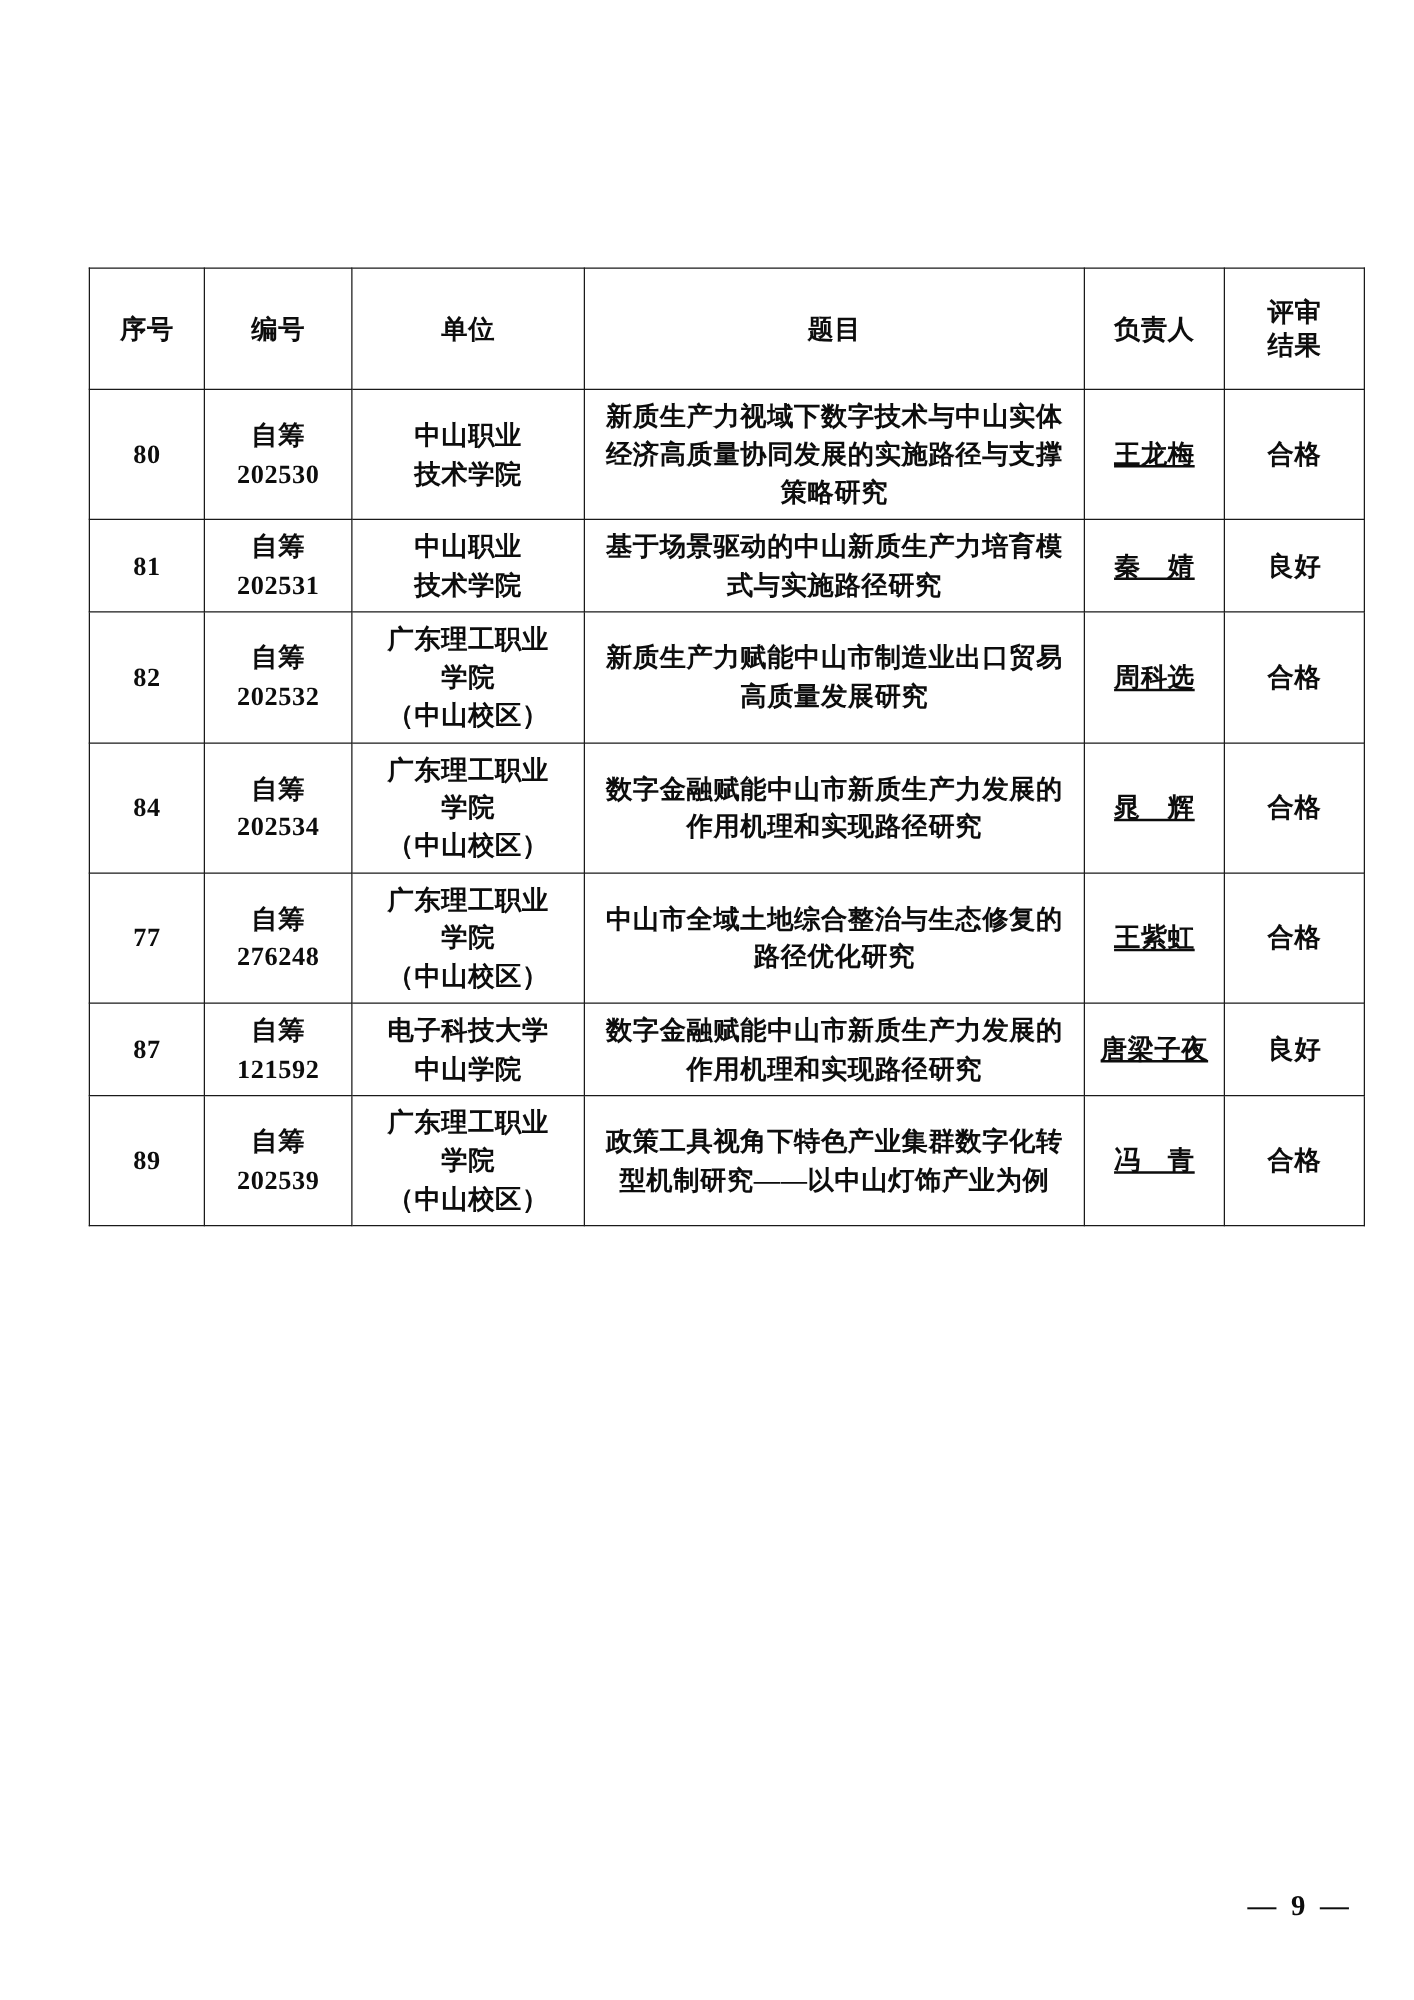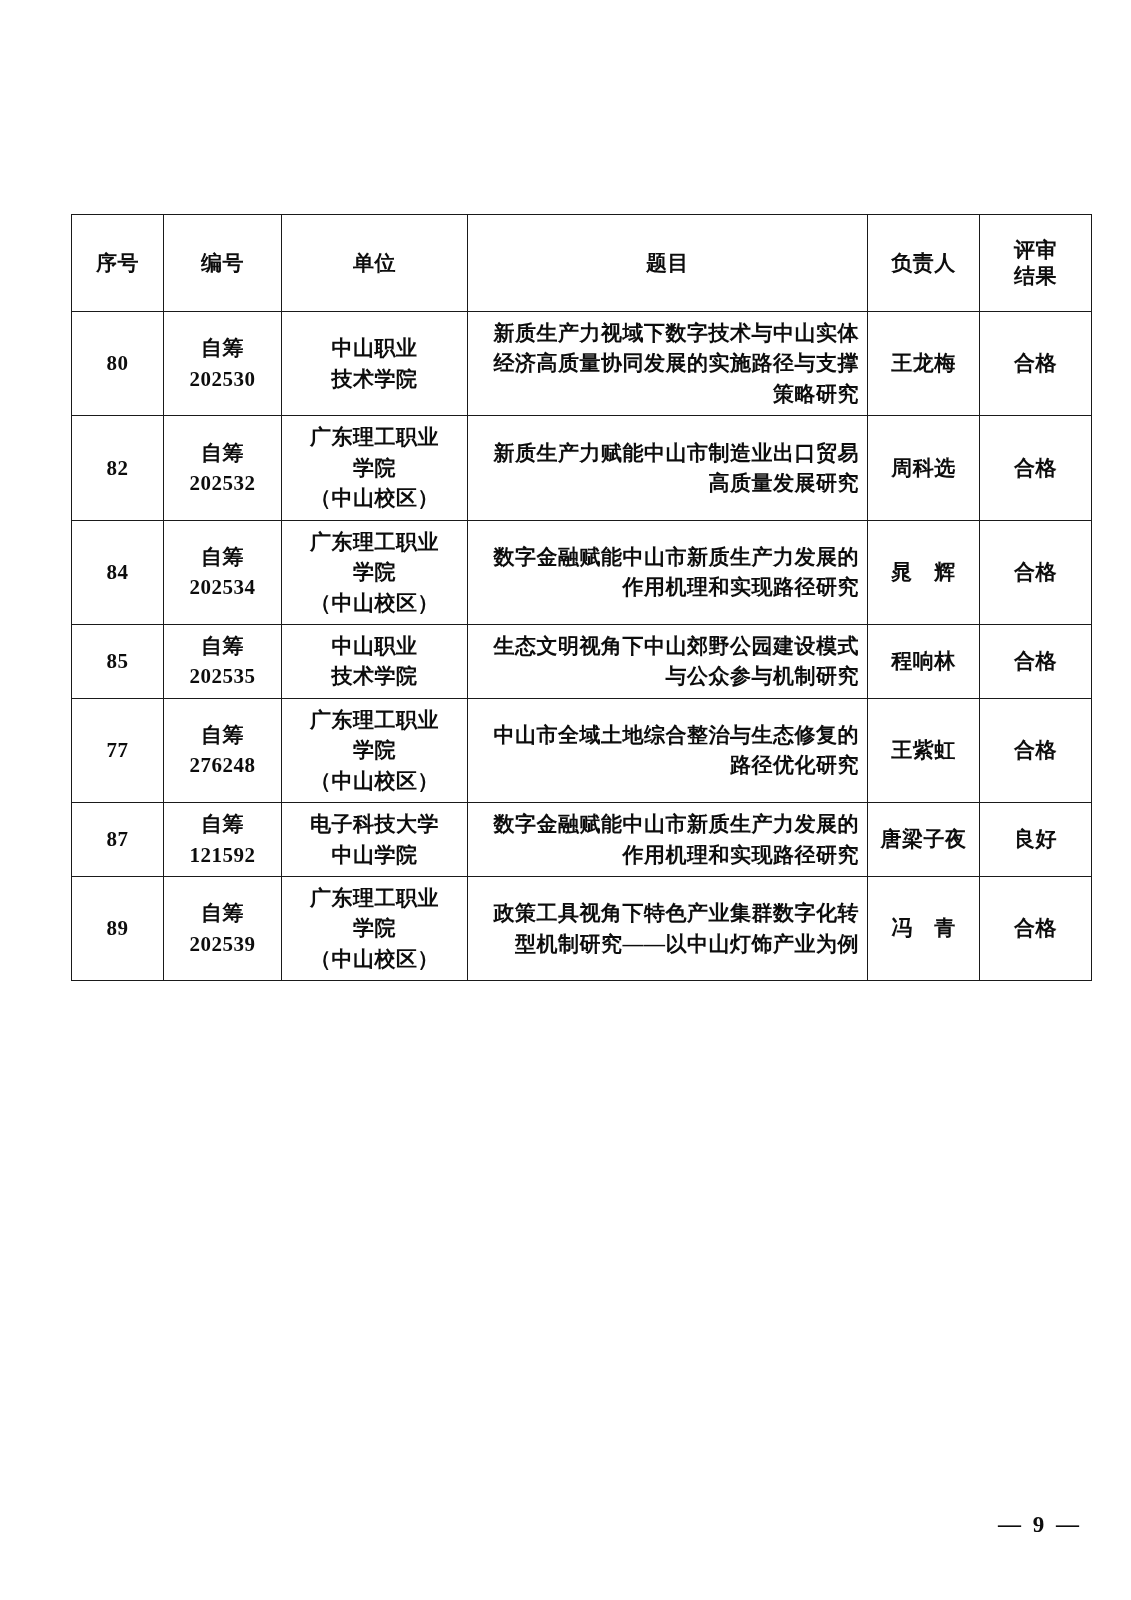--- a/index.html
+++ b/index.html
@@ -57,31 +57,32 @@
     padding: 4px 6px;
   }
   .hdr-two-line {
     display: block;
     line-height: 1.25;
   }
   td.seq, td.code, td.unit, td.person, td.result {
     text-align: center;
   }
   td.title {
-    text-align: right;
+    text-align: center;
     padding-left: 10px;
     padding-right: 10px;
     margin-left: 46px;
   }
   td.code .ln, td.unit .ln {
     display: block;
     line-height: 1.45;
   }
   td.person {
     letter-spacing: 1px;
+    text-decoration: underline;
   }
   .page-number {
     position: absolute;
     right: 66px;
     bottom: 62px;
     font-size: 23px;
     letter-spacing: 3px;
     font-weight: 600;
   }
   
@@ -140,20 +141,34 @@
           </td>
           <td class="unit">
             <span class="ln">中山职业</span>
             <span class="ln">技术学院</span>
           </td>
           <td class="title">新质生产力视域下数字技术与中山实体经济高质量协同发展的实施路径与支撑策略研究</td>
           <td class="person">王龙梅</td>
           <td class="result">合格</td>
         </tr>
 
+        <tr>
+          <td class="seq">81</td>
+          <td class="code">
+            <span class="ln">自筹</span>
+            <span class="ln">202531</span>
+          </td>
+          <td class="unit">
+            <span class="ln">中山职业</span>
+            <span class="ln">技术学院</span>
+          </td>
+          <td class="title">基于场景驱动的中山新质生产力培育模式与实施路径研究</td>
+          <td class="person">秦　婧</td>
+          <td class="result">良好</td>
+        </tr>
 
         <tr>
           <td class="seq">82</td>
           <td class="code">
             <span class="ln">自筹</span>
             <span class="ln">202532</span>
           </td>
           <td class="unit">
             <span class="ln">广东理工职业</span>
             <span class="ln">学院</span>
@@ -174,34 +189,20 @@
           <td class="unit">
             <span class="ln">广东理工职业</span>
             <span class="ln">学院</span>
             <span class="ln">（中山校区）</span>
           </td>
           <td class="title">数字金融赋能中山市新质生产力发展的作用机理和实现路径研究</td>
           <td class="person">晁　辉</td>
           <td class="result">合格</td>
         </tr>
 
-        <tr>
-          <td class="seq">85</td>
-          <td class="code">
-            <span class="ln">自筹</span>
-            <span class="ln">202535</span>
-          </td>
-          <td class="unit">
-            <span class="ln">中山职业</span>
-            <span class="ln">技术学院</span>
-          </td>
-          <td class="title">生态文明视角下中山郊野公园建设模式与公众参与机制研究</td>
-          <td class="person">程响林</td>
-          <td class="result">合格</td>
-        </tr>
 
         <tr>
           <td class="seq">77</td>
           <td class="code">
             <span class="ln">自筹</span>
             <span class="ln">276248</span>
           </td>
           <td class="unit">
             <span class="ln">广东理工职业</span>
             <span class="ln">学院</span>

